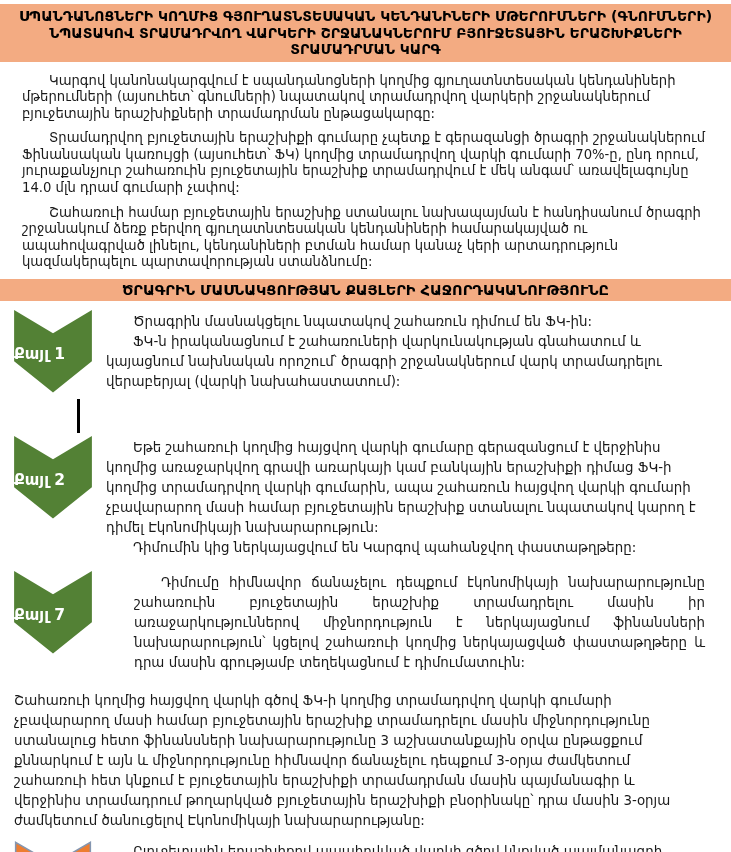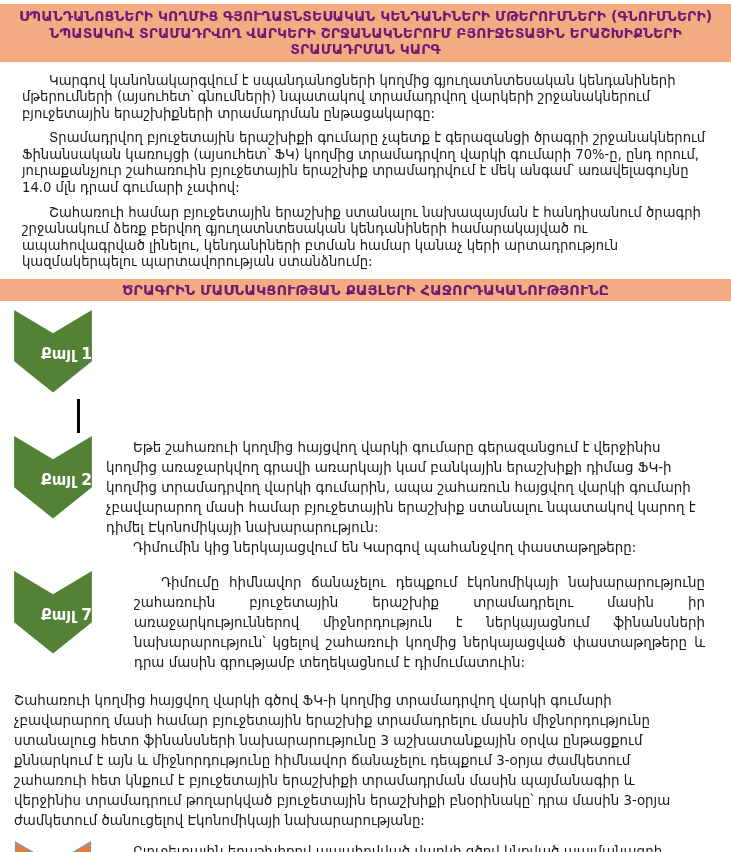--- a/index.html
+++ b/index.html
@@ -10,21 +10,21 @@
   body {
     width: 731px;
     height: 852px;
     overflow: hidden;
     font-family: "DejaVu Sans", "Liberation Sans", sans-serif;
     color: #1a1a1a;
     position: relative;
   }
   .band {
     background: var(--band_bg);
-    color: #701a75;
+    color: #000000;
     font-weight: bold;
     text-align: center;
     font-size: 14px;
     line-height: 16.5px;
     padding: 4px 10px;
     margin-top: 4px;
   }
   .band.section {
     margin-top: 6px;
     font-size: 14.5px;
@@ -67,21 +67,21 @@
   .chev-orange polygon {
     fill: var(--chevron_orange);
     stroke: var(--chevron_border);
     stroke-width: 2;
   }
   .chev-label {
     position: absolute;
     left: 0;
     top: 42%;
     width: 100%;
-    text-align: right;
+    text-align: left;
     color: #ffffff;
     font-weight: bold;
     font-size: 15.5px;
   }
   .step-text {
     flex: 1;
     font-size: 13.4px;
     line-height: 20px;
     padding-top: 2px;
   }
@@ -123,20 +123,24 @@
 
 <div class="steps">
 
   <div class="step-row row-1">
     <div class="chev">
       <svg viewBox="0 0 100 108" class="chev-green">
         <polygon points="0,0 50,30 100,0 100,66 50,106 0,66"></polygon>
       </svg>
       <span class="chev-label">Քայլ 1</span>
     </div>
+    <div class="step-text">
+      <p class="indent">Ծրագրին մասնակցելու նպատակով շահառուն դիմում են ՖԿ-ին:</p>
+      <p class="indent">ՖԿ-ն իրականացնում է շահառուների վարկունակության գնահատում և կայացնում նախնական որոշում՝ ծրագրի շրջանակներում վարկ տրամադրելու վերաբերյալ (վարկի նախահաստատում):</p>
+    </div>
   </div>
 
   <div class="cursor-bar"></div>
 
   <div class="step-row row-2">
     <div class="chev">
       <svg viewBox="0 0 100 108" class="chev-green">
         <polygon points="0,0 50,30 100,0 100,66 50,106 0,66"></polygon>
       </svg>
       <span class="chev-label">Քայլ 2</span>

